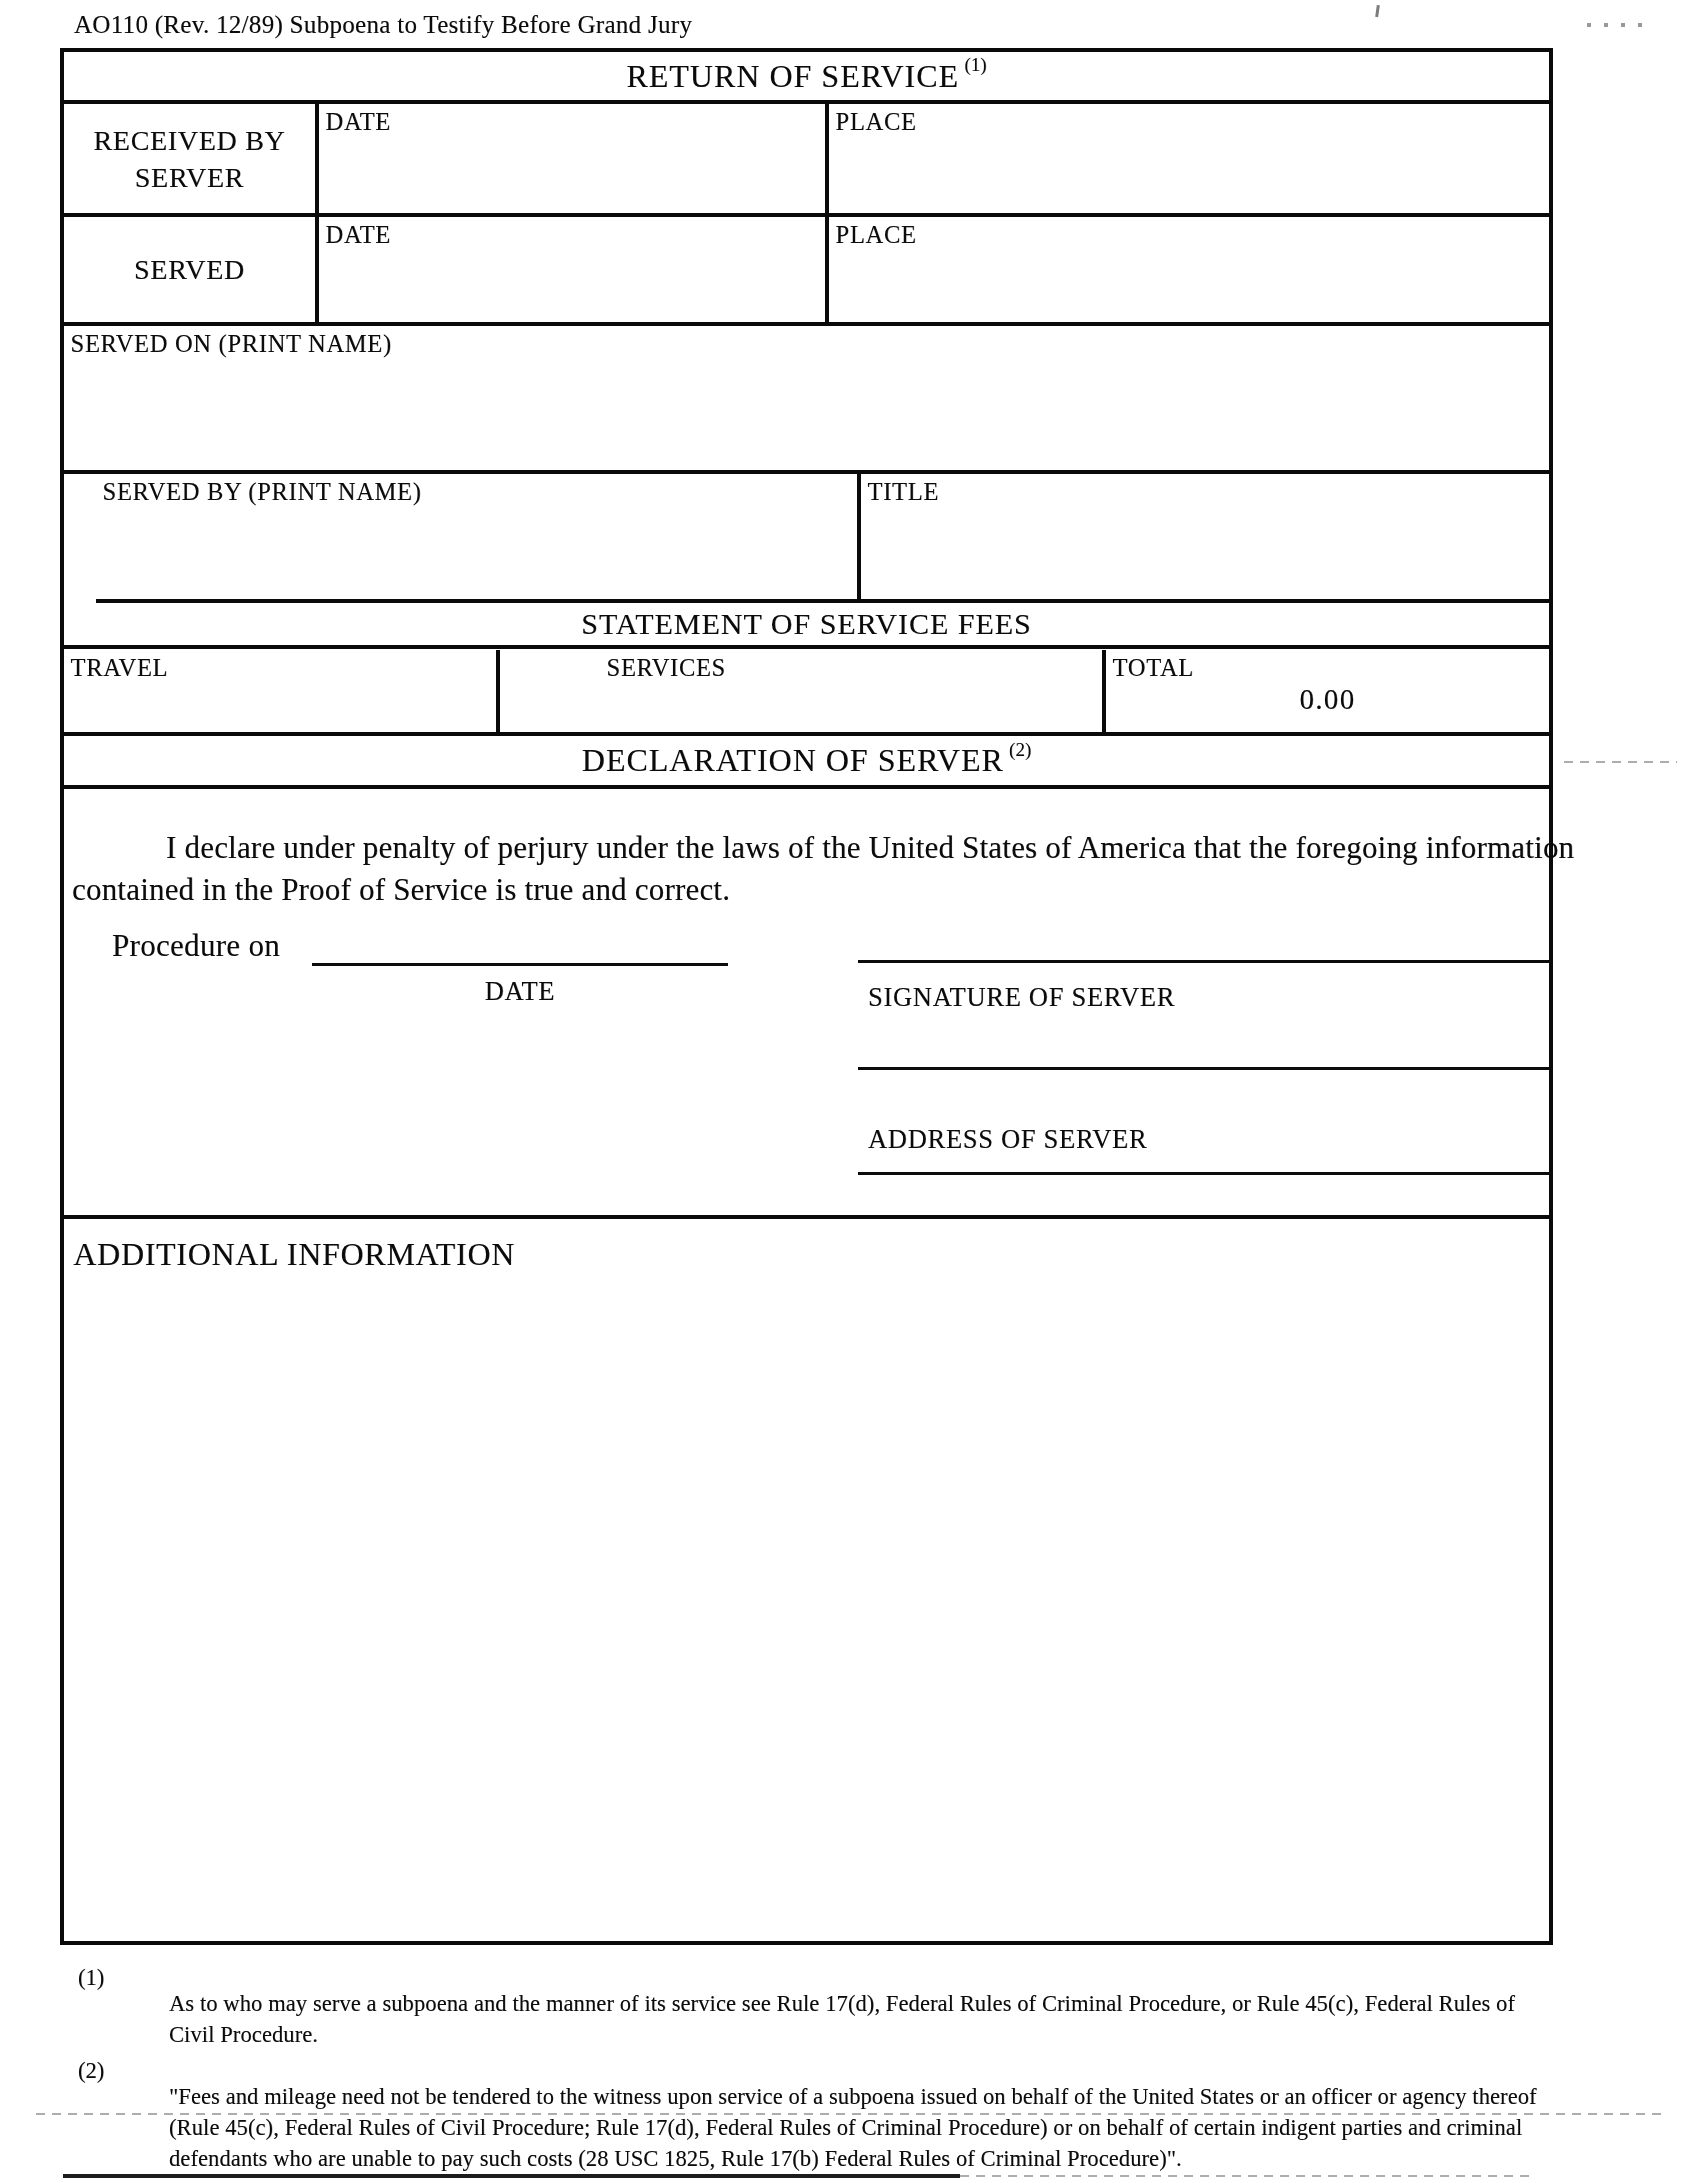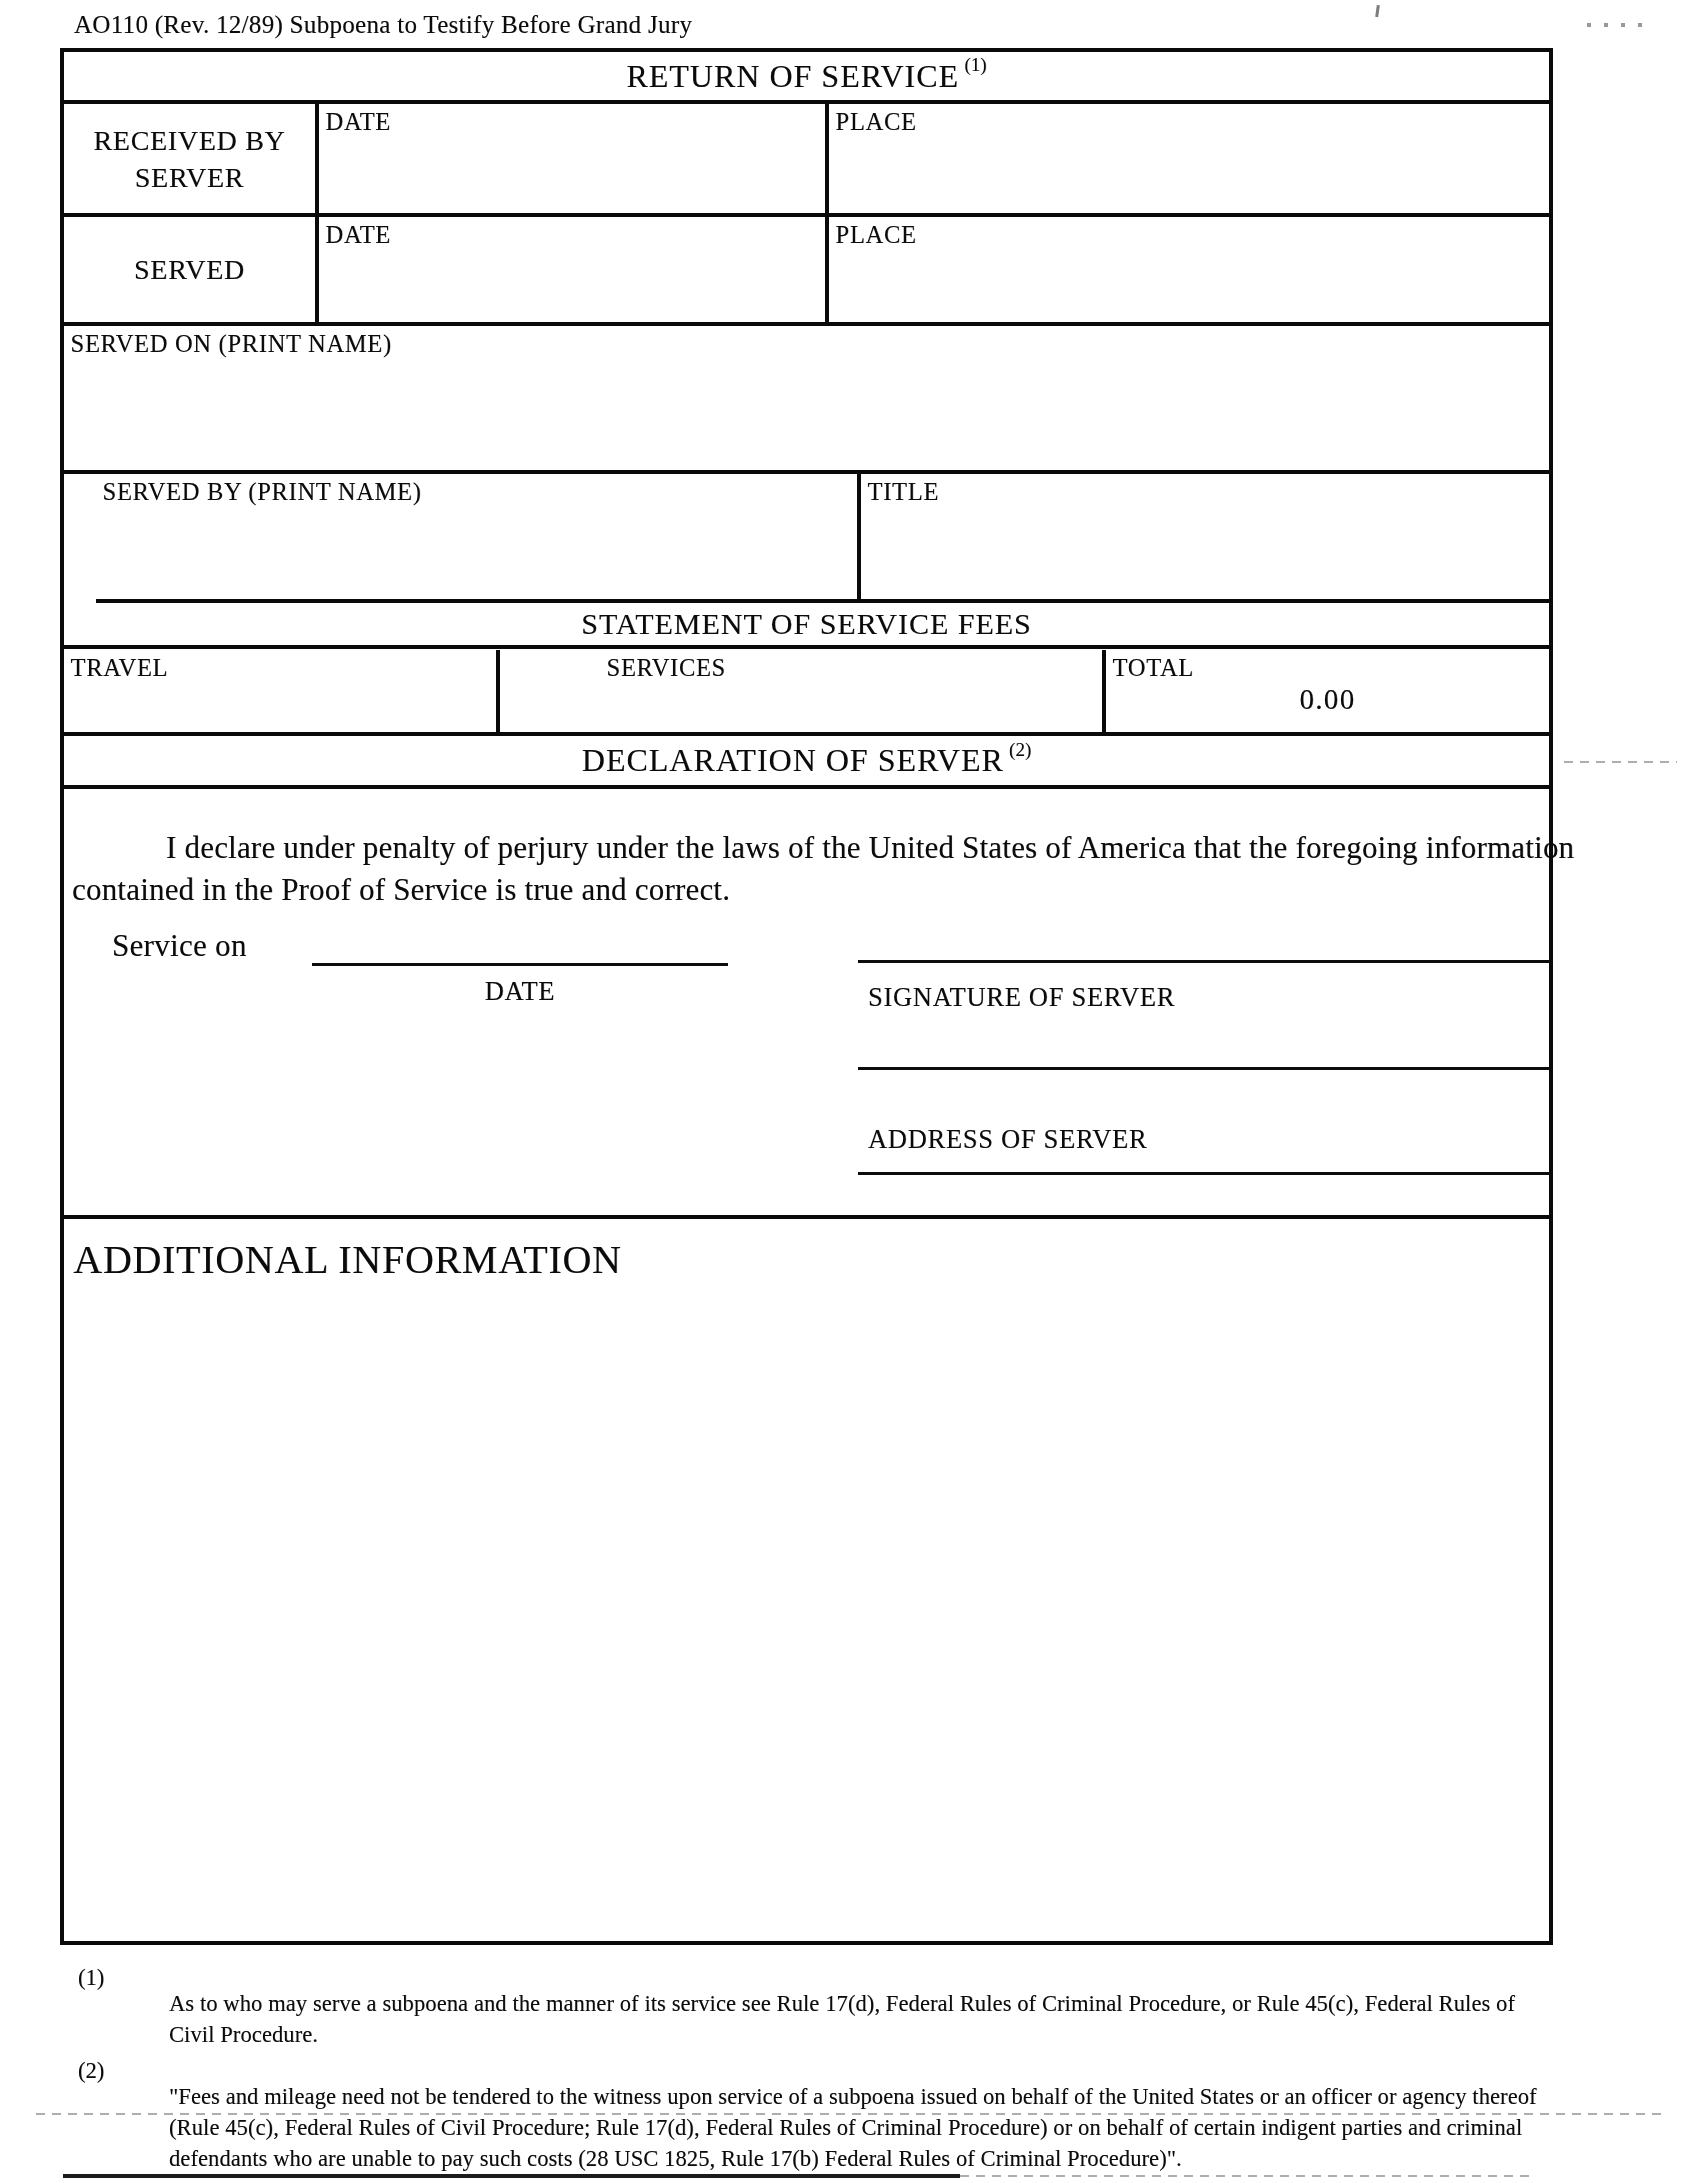--- a/index.html
+++ b/index.html
@@ -43,21 +43,21 @@
   }
   .decl-line1{display:block;text-indent:94px;white-space:nowrap;margin-top:13px;}
   .decl-line2{display:block;}
   .executed-on{position:absolute;left:48px;top:139px;font-size:31px;letter-spacing:0.3px;}
   .hline{position:absolute;height:3.3px;background:#0c0c0c;}
   .under-label{position:absolute;font-size:26.5px;letter-spacing:0.7px;}
   .date-label-wrap{left:248px;width:416px;top:187px;text-align:center;}
   .sig-label-wrap{left:804px;top:193px;}
   .addr-label-wrap{left:804px;top:299px;margin-top:36px;}
   
-  .addl-label{display:block;padding:17px 0 0 9.3px;font-size:40px;letter-spacing:0.7px;}
+  .addl-label{display:block;padding:17px 0 0 9.3px;font-size:32px;letter-spacing:0.7px;}
   
   .footnotes{position:absolute;left:78px;top:1962px;width:1483px;}
   .footnote{display:flex;align-items:flex-start;}
   .footnote + .footnote{margin-top:5.3px;}
   .fn-marker{flex:0 0 91px;font-size:22.5px;line-height:31px;}
   .fn-text{flex:1;font-size:22.5px;line-height:31px;letter-spacing:0.1px;margin-top:26px;}
   
   .artifact{position:absolute;pointer-events:none;}
   .dash-faint{
     height:2px;opacity:.55;
@@ -139,21 +139,21 @@
       <span class="band-title ink">DECLARATION OF SERVER</span>
       <span class="sup ink">(2)</span>
     </div>
 
     <div class="section bb" style="top:737px;height:430px;">
       <div class="decl-body ink">
         <span class="decl-line1">I declare under penalty of perjury under the laws of the United States of America that the foregoing information</span>
         <span class="decl-line2">contained in the Proof of Service is true and correct.</span>
       </div>
 
-      <span class="executed-on ink">Service on</span>
+      <span class="executed-on ink">Procedure on</span>
 
       <div class="hline" style="left:248px;width:416px;top:174px;"></div>
       <div class="under-label date-label-wrap ink">DATE</div>
 
       <div class="hline" style="left:794px;right:0;top:171px;"></div>
       <div class="under-label sig-label-wrap ink">SIGNATURE OF SERVER</div>
 
       <div class="hline" style="left:794px;right:0;top:278px;"></div>
       <div class="under-label addr-label-wrap ink">ADDRESS OF SERVER</div>
 

